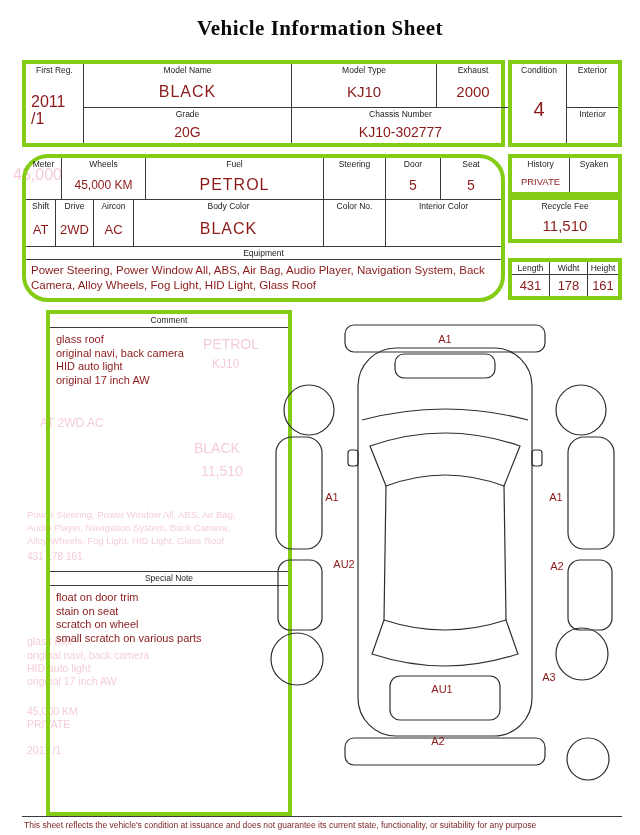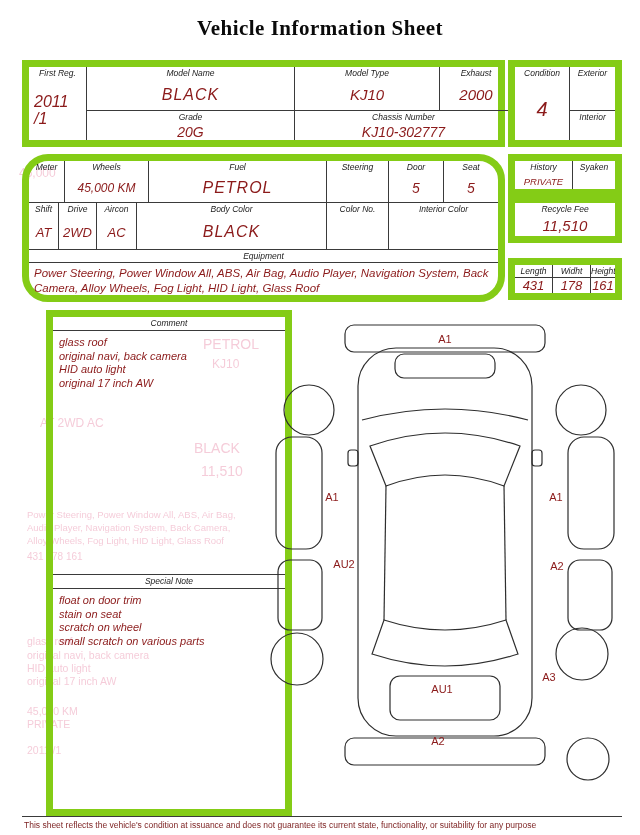--- a/index.html
+++ b/index.html
@@ -1,19 +1,19 @@
 <!DOCTYPE html>
 <html><head>
 <meta charset="utf-8">
 <style>
   html,body{margin:0;padding:0;background:#fff;}
   #page{position:relative;width:640px;height:835px;background:#ffffff;
         font-family:"Liberation Sans",sans-serif;overflow:hidden;}
   .abs{position:absolute;box-sizing:border-box;}
-  .box{border:7px solid #84cc16;font-style:italic;}
+  .box{border:4px solid #84cc16;}
   .grid{display:grid;}
   .cell{border-right:1px solid #3a3a3a;border-bottom:1px solid #3a3a3a;
         box-sizing:border-box;display:flex;flex-direction:column;overflow:hidden;}
   .cell.nr{border-right:none;}
   .cell.nb{border-bottom:none;}
   .hdr{font-size:8.5px;color:#1c1c1c;text-align:center;line-height:12px;flex:0 0 auto;}
   .val{flex:1;display:flex;align-items:center;justify-content:center;
        color:#8b1a1a;white-space:nowrap;}
   .v20{font-size:20px;} .v16{font-size:16px;letter-spacing:1px;}
   .v15{font-size:15px;} .v14{font-size:14px;} .v13{font-size:13px;}
@@ -44,21 +44,21 @@
   #footer-text{left:24px;top:820px;width:612px;font-size:8.5px;color:#7b1f1f;white-space:nowrap;}
 </style>
 </head>
 <body>
 
 <div id="page">
 
   <div id="title" class="abs">Vehicle Information Sheet</div>
 
   <div id="ghost-layer" class="abs">
-      <span class="ghost" style="left: 19px; top: 167px; font-size: 12px;">45,000</span>
+      <span class="ghost" style="left: 13px; top: 167px; font-size: 16px;">45,000</span>
       <span class="ghost" style="left: 203px; top: 337px; font-size: 14px;">PETROL</span>
       <span class="ghost" style="left: 212px; top: 358px; font-size: 12px;">KJ10</span>
       <span class="ghost" style="left: 40px; top: 417px; font-size: 12px;">AT  2WD  AC</span>
       <span class="ghost" style="left: 194px; top: 441px; font-size: 14px;">BLACK</span>
       <span class="ghost" style="left: 201px; top: 464px; font-size: 14px;">11,510</span>
       <span class="ghost" style="left: 27px; top: 510px; font-size: 9.5px;">Power Steering, Power Window  All, ABS, Air Bag,</span>
       <span class="ghost" style="left: 27px; top: 523px; font-size: 9.5px;">Audio Player, Navigation System, Back Camera,</span>
       <span class="ghost" style="left: 27px; top: 536px; font-size: 9.5px;">Alloy Wheels, Fog Light, HID Light, Glass Roof</span>
       <span class="ghost" style="left: 27px; top: 552px; font-size: 10px;">431   178   161</span>
       <span class="ghost" style="left: 27px; top: 636px; font-size: 10.5px;">glass roof</span>

